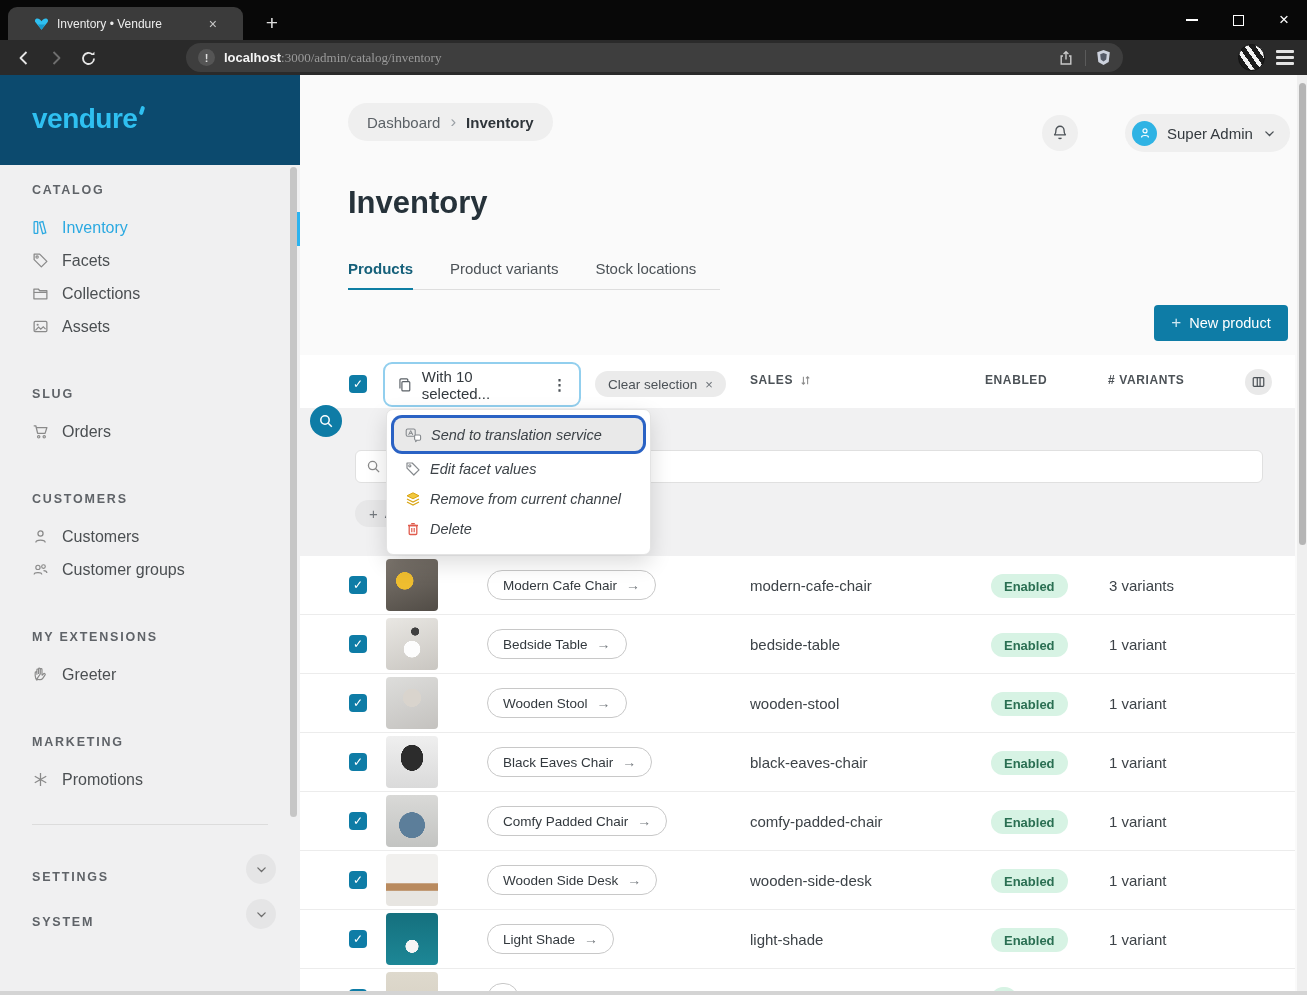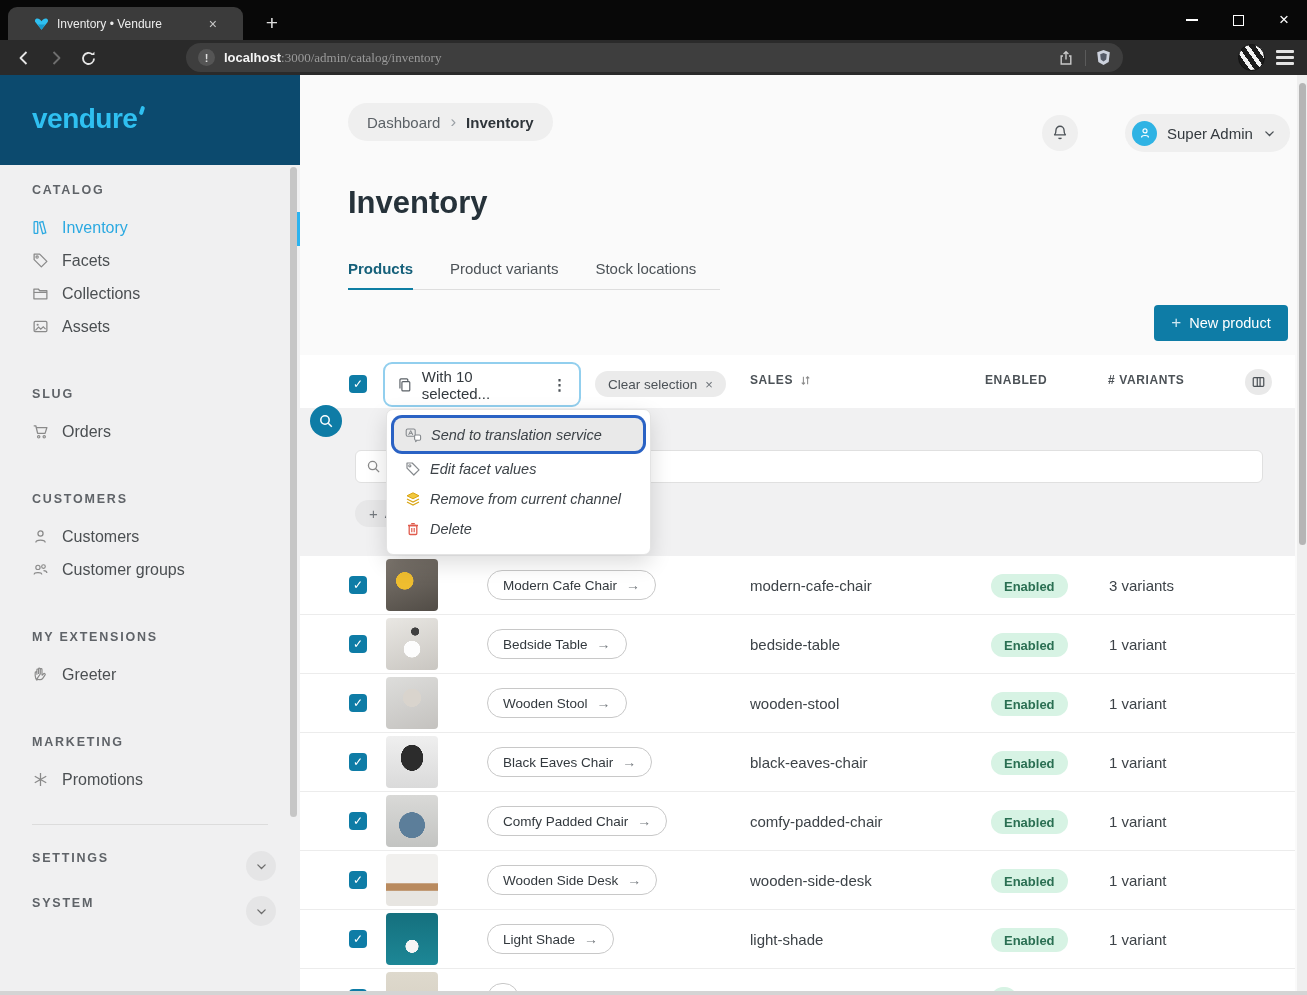--- a/index.html
+++ b/index.html
@@ -40,21 +40,21 @@
   .logo-mark { position:absolute; right:-7px; top:3px; width:4px; height:9px; background:#2fc0f1; border-radius:2px; transform:rotate(18deg); }
   .nav { position:absolute; top:90px; left:0; right:0; bottom:0; background:#f0f0f1; padding:18px 0 0 32px; overflow:hidden; }
   .nav-group { margin-top:44px; }
   .nav-group.first { margin-top:0; }
   .section-label { font-size:12.5px; font-weight:700; color:#5f6368; letter-spacing:1.8px; margin-bottom:14px; }
   .nav-item { display:flex; align-items:center; gap:13px; height:33px; font-size:16px; color:#4b4f52; }
   .nav-item .nicon { width:17px; height:17px; display:flex; align-items:center; }
   .nav-item.active { color:#2ba9e1; }
   .active-bar { position:absolute; right:0; top:137px; width:3px; height:34px; background:#2bb3ef; }
   .side-divider { margin:28px 32px 0 0; border-top:1px solid #dcdcdc; }
-  .collapse-row { display:flex; align-items:flex-start; justify-content:space-between; margin:26px 24px 0 0; height:33px; }
+  .collapse-row { display:flex; align-items:flex-end; justify-content:space-between; margin:26px 24px 0 0; height:33px; }
   .chev-pill { width:30px; height:30px; border-radius:50%; background:#e5e5e6; display:flex; align-items:center; justify-content:center; }
   .side-scroll { position:absolute; right:3px; top:92px; width:7px; height:650px; background:#c6c6c6; border-radius:4px; }
 
   
   .content { position:absolute; left:300px; top:0; right:0; bottom:0; }
   .crumb { position:absolute; left:48px; top:28px; height:38px; background:#efefef; border-radius:19px; display:flex; align-items:center; gap:10px; padding:0 19px; font-size:15px;justify-content:space-between; }
   .crumb-item { color:#5b6166; }
   .crumb-item.cur { color:#2f353a; font-weight:700; }
   .crumb-sep { color:#9aa0a5; font-size:17px; }
   .bell-btn { position:absolute; left:742px; top:40px; width:36px; height:36px; border-radius:50%; background:#efefef; display:flex; align-items:center; justify-content:center; }

